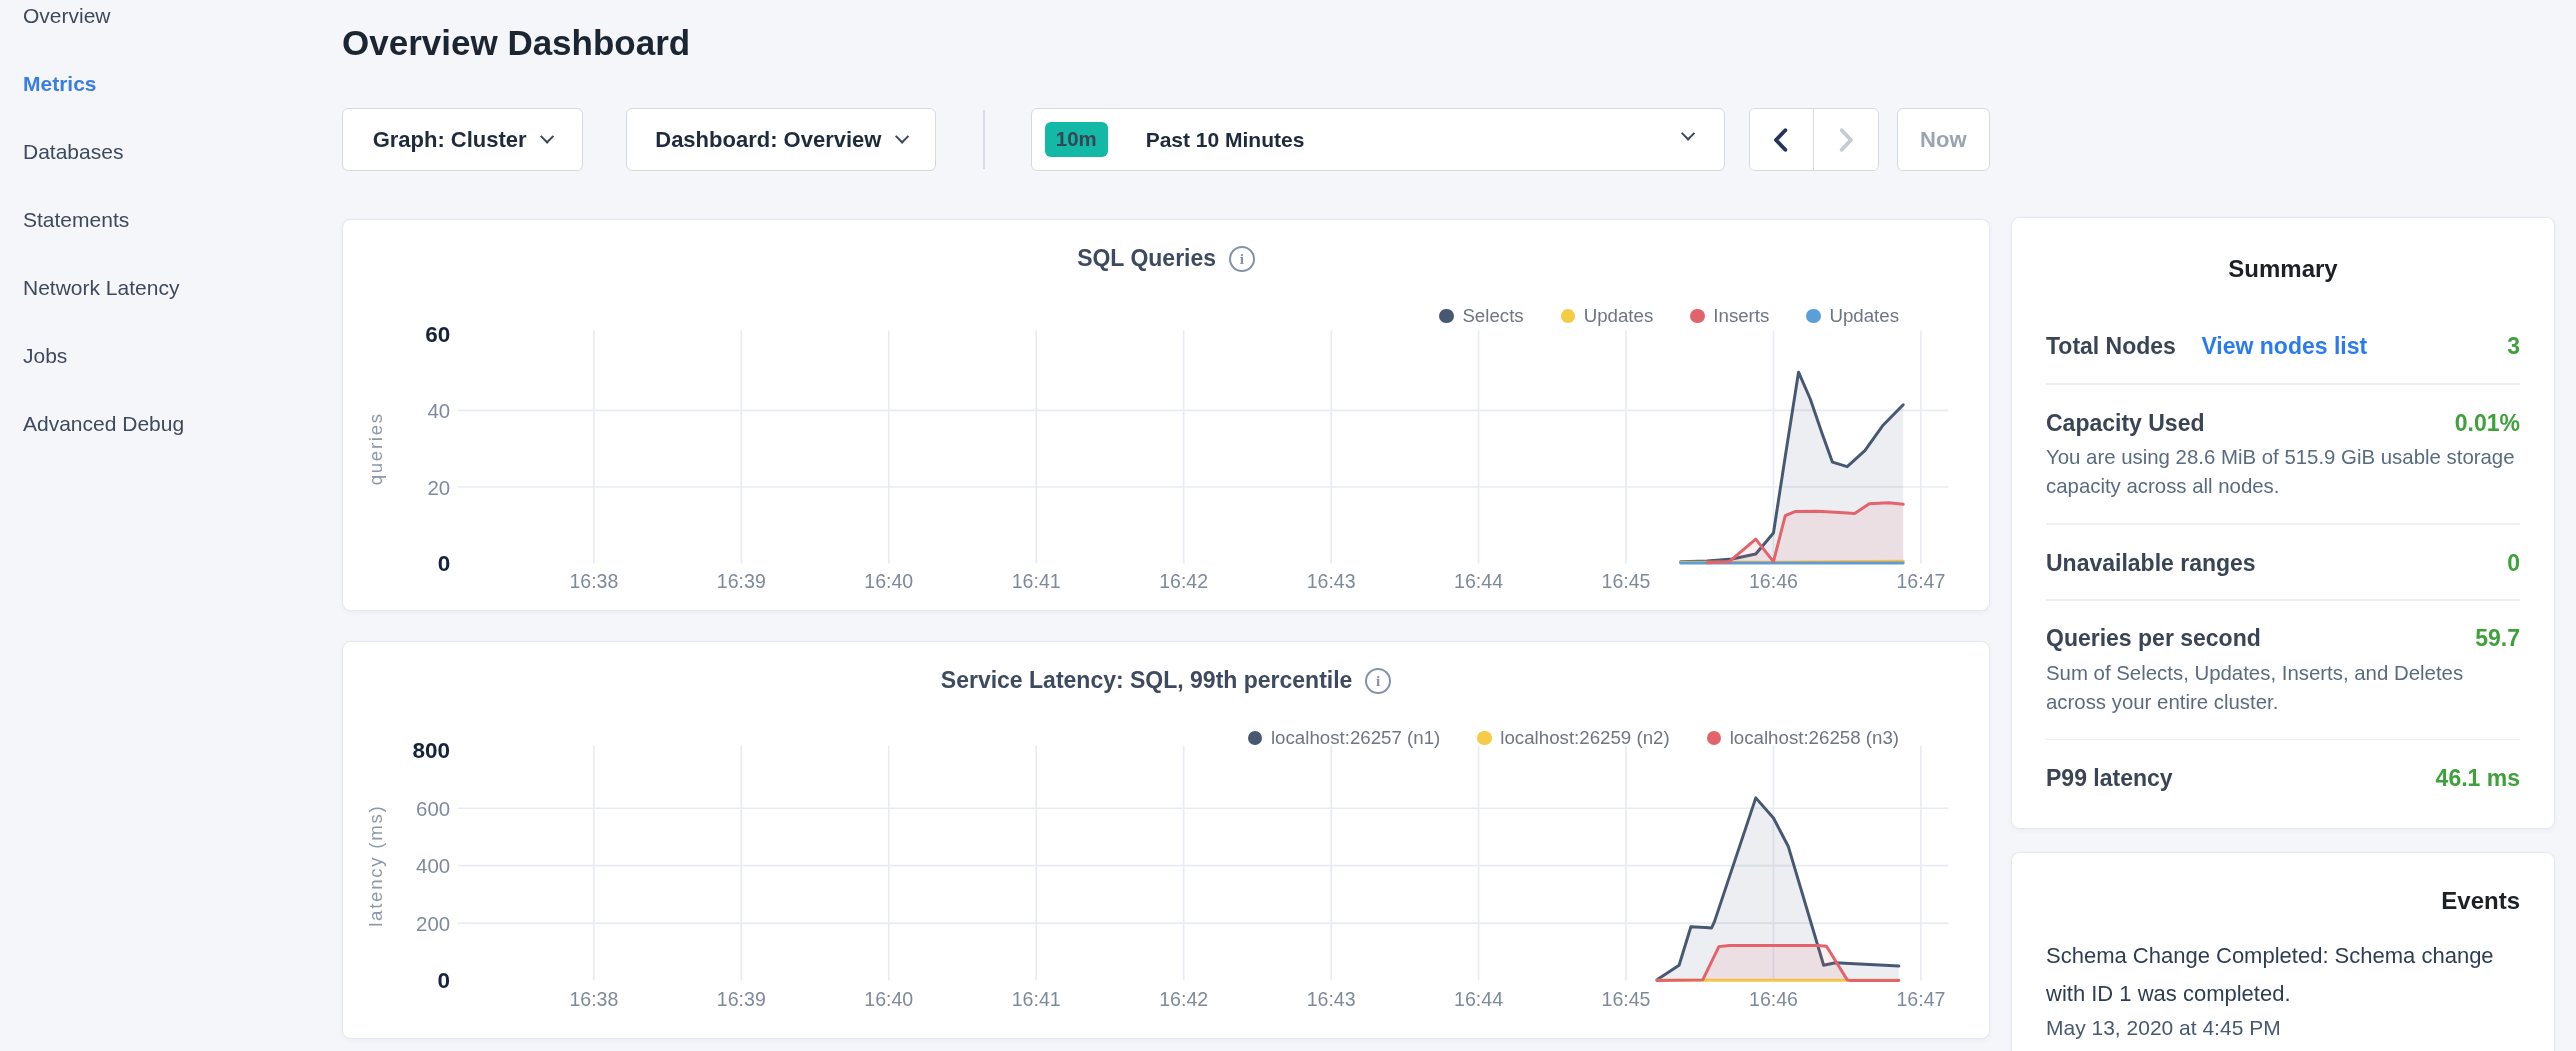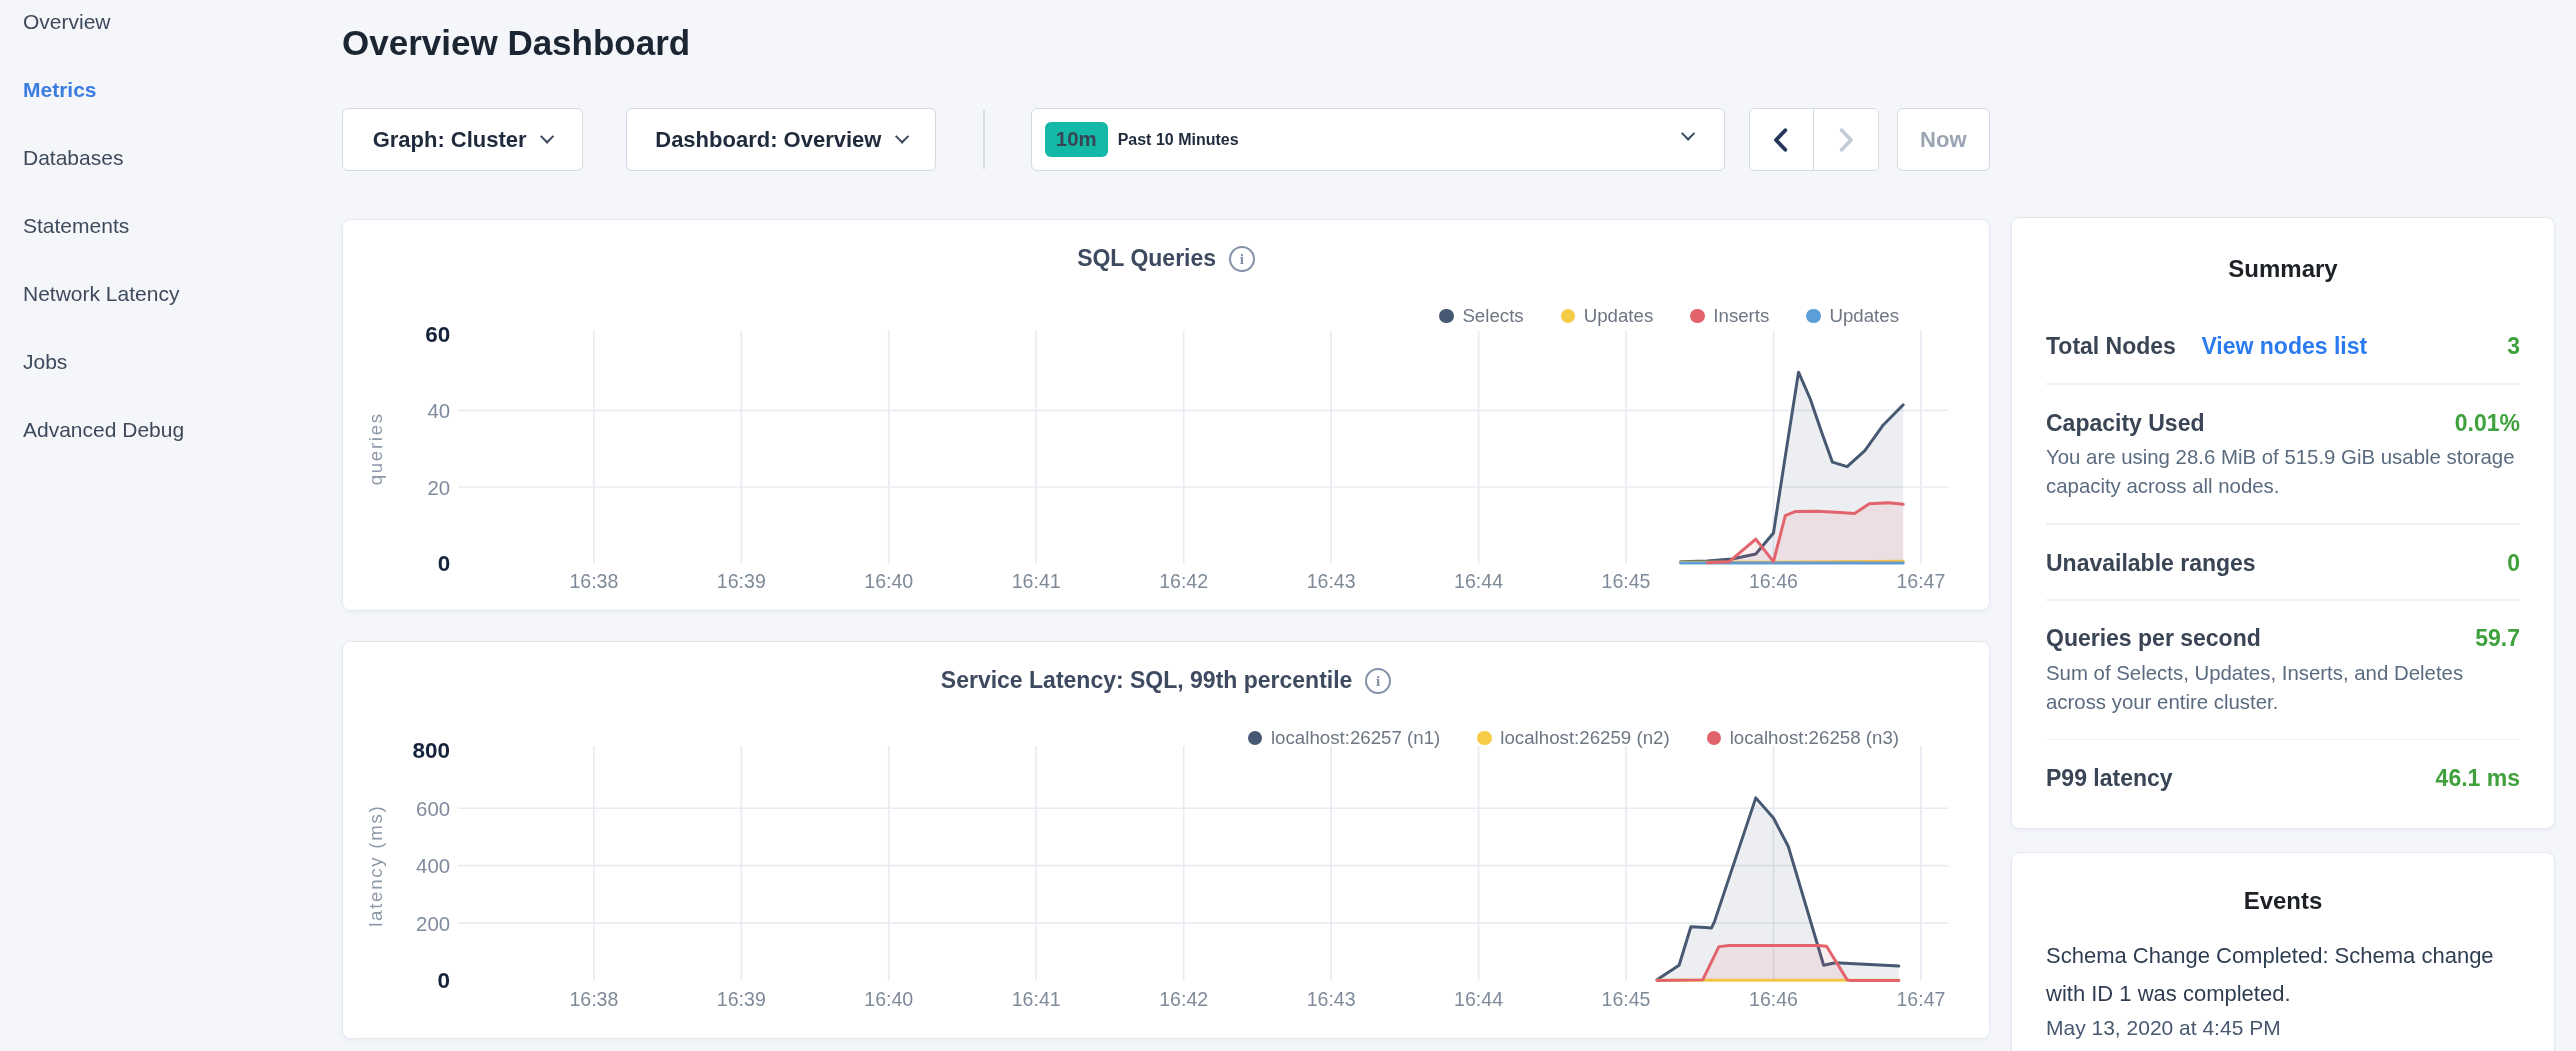--- a/index.html
+++ b/index.html
@@ -3,42 +3,42 @@
 <meta charset="utf-8">
 <style>
   * { box-sizing: border-box; }
   html,body { margin:0; padding:0; }
   body {
     width:2576px; height:1051px; position:relative; overflow:hidden;
     background:#f4f6fa; font-family:"Liberation Sans", sans-serif; color:#394455;
   }
 
   
-  .sidebar { position:absolute; left:0; top:0; width:340px; padding:10px 0 0 23px; }
+  .sidebar { position:absolute; left:0; top:0; width:340px; padding:4px 0 0 23px; }
   .side-item { font-size:21px; line-height:23px; margin-bottom:45px; color:#3e4a5c; font-weight:400; cursor:pointer; }
   .side-item.active { color:#3b7de0; font-weight:700; }
 
   
   .main { position:absolute; left:342px; top:0; width:1648px; }
   .page-title { margin:24px 0 0 0; font-size:35px; line-height:38px; font-weight:600; color:#1c2633; }
 
   .controls { margin-top:46px; height:63px; display:flex; align-items:stretch; }
   .dd { background:#fff; border:1.3px solid #d4dae2; border-radius:6px; display:flex; align-items:center;
         justify-content:center; gap:15.3px; font-weight:700; font-size:22px; color:#1f2b3d; cursor:pointer; }
   .dd-graph { width:245px; }
   .dd-dash  { width:316px; margin-left:43px; }
   .chev { width:10.2px; height:10.2px; border-right:2.6px solid #3a475c; border-bottom:2.6px solid #3a475c;
           transform:rotate(45deg) translate(-1.7px,-1.7px); display:inline-block; }
   .vsep { width:1.7px; background:#d8dde5; margin:1.7px 46px 1.7px 47px; }
 
   .timebox { width:706px; background:#fff; border:1.3px solid #d4dae2; border-radius:6px;
              display:flex; align-items:center; position:relative; cursor:pointer; }
   .time-badge { background:#14b8a6; border-radius:6px; font-weight:700; font-size:20.4px; color:#394455;
                 padding:6px 11px; margin-left:12.8px; }
-  .time-label { margin-left:10px; font-weight:700; font-size:16px; color:#1f2b3d; }
+  .time-label { margin-left:38px; font-weight:700; font-size:21px; color:#1f2b3d; }
   .timebox .chev { position:absolute; right:31px; top:22px; }
 
   .arrows { margin-left:24px; width:132px; display:flex; background:#fff;
             border:1.3px solid #d4dae2; border-radius:6px; overflow:hidden; }
   .abtn { flex:1; display:flex; align-items:center; justify-content:center; cursor:pointer; background:#fff; border:none; padding:0; }
   .abtn + .abtn { border-left:1.3px solid #d4dae2; }
   .now-btn { margin-left:18px; width:95px; background:#fff; border:1.3px solid #d4dae2; border-radius:6px;
              color:#9aa4b3; font-weight:700; font-size:22px; display:flex; align-items:center; justify-content:center;
              font-family:"Liberation Sans", sans-serif; cursor:default; }
 
@@ -68,21 +68,21 @@
   .srow-4 { margin-top:25.5px; } .srow-5 { margin-top:26px; }
   .slabel-group { display:flex; align-items:baseline; }
   .slabel { font-size:23px; line-height:24px; font-weight:700; color:#394455; }
   .svalue { font-size:23px; line-height:24px; font-weight:700; color:#3fa13c; }
   .slink  { font-size:23px; line-height:24px; font-weight:700; color:#2a7af0; margin-left:25.5px; cursor:pointer; }
   .sdesc { font-size:20.4px; color:#5a6b80; line-height:29px; margin-top:8.5px; }
   .sdiv { height:1.7px; background:#edf0f4; }
   .sdiv-1 { margin-top:25px; } .sdiv-2 { margin-top:22px; } .sdiv-3 { margin-top:24px; } .sdiv-4 { margin-top:22px; }
 
   .ev-card { margin-top:23px; height:340px; padding:0 34px; }
-  .ev-card .pane-title { margin-top:36px; }
+  .ev-card .pane-title { margin-top:36px;text-align:right; }
   .ev-text { margin-top:24px; font-size:22px; line-height:38px; color:#2f3d52; }
   .ev-time { margin-top:3.4px; font-size:21px; line-height:24px; color:#47586f; }
 </style>
 </head>
 <body>
 
 <nav class="sidebar">
   <div class="side-item">Overview</div>
   <div class="side-item active">Metrics</div>
   <div class="side-item">Databases</div>

